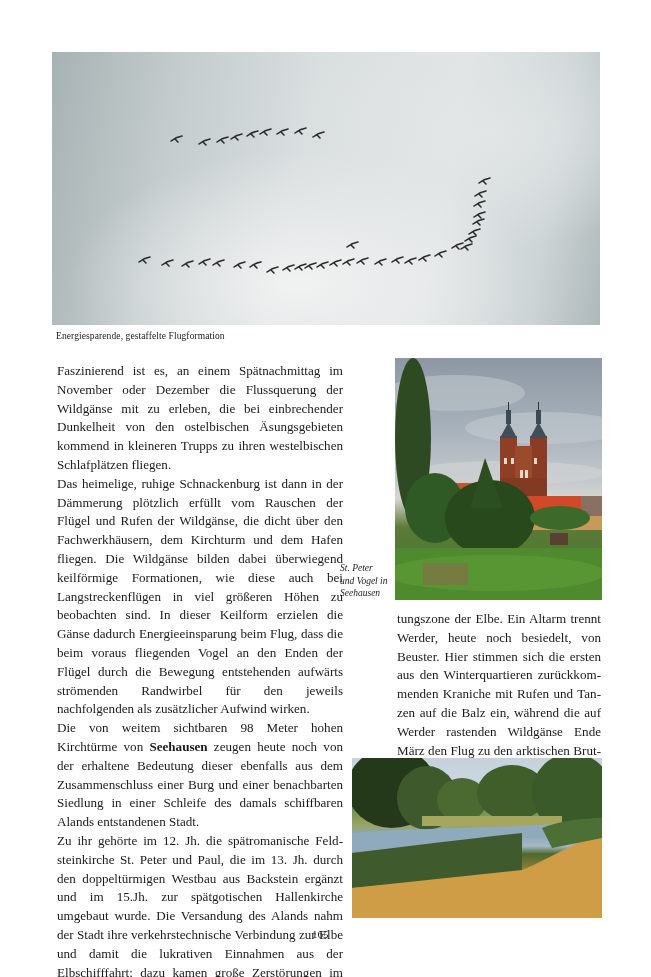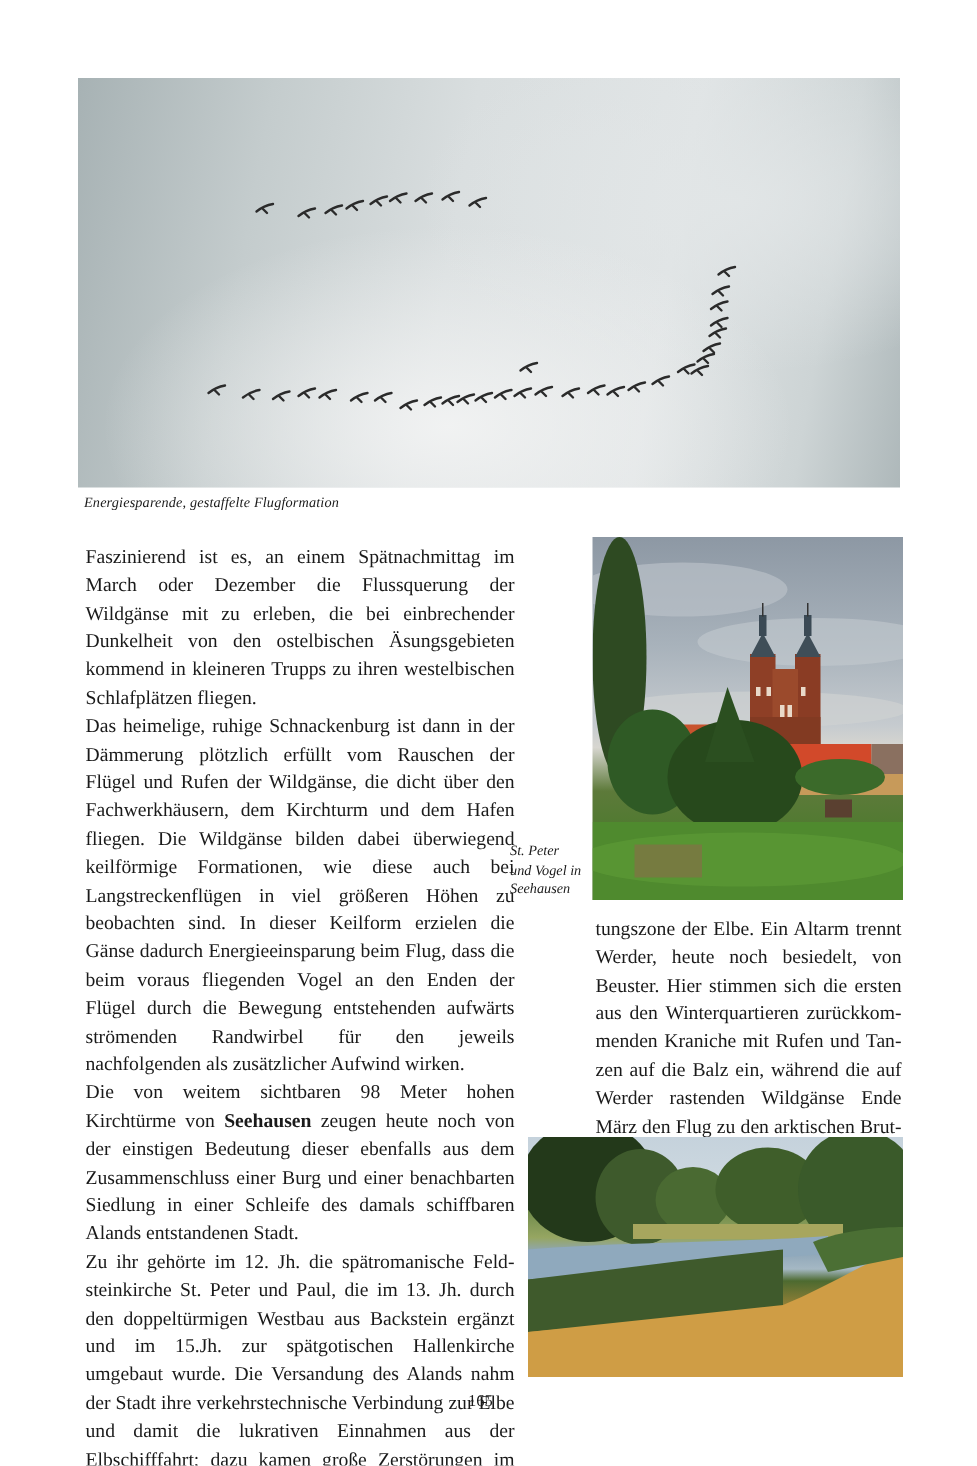--- a/index.html
+++ b/index.html
@@ -8,21 +8,21 @@
 
   
   #photo-geese { position: absolute; left: 52px; top: 52px; width: 548px; height: 273px;
     background:
       radial-gradient(ellipse 60% 70% at 45% 85%, rgba(242,243,243,0.95) 0%, rgba(242,243,243,0) 70%),
       radial-gradient(ellipse 55% 60% at 80% 30%, rgba(226,230,231,0.9) 0%, rgba(226,230,231,0) 70%),
       linear-gradient(100deg, #a7b2b4 0%, #c4cccd 22%, #d9dedf 45%, #e0e4e5 70%, #cdd4d5 88%, #aeb8ba 100%);
     overflow: hidden; }
   #photo-geese svg { position: absolute; left: 0; top: 0; width: 100%; height: 100%; }
 
-  #caption-geese { position: absolute; left: 56px; top: 331px; font-size: 9.5px; font-style: italic;
+  #caption-geese { position: absolute; left: 56px; top: 331px; font-size: 9.5px; 
     letter-spacing: 0.1px; }
 
   
   #col-left { position: absolute; left: 57px; top: 362px; width: 286px; }
   #col-right { position: absolute; left: 397px; top: 610px; width: 204px; }
   .para { margin: 0; font-size: 13.1px; line-height: 18.8px; text-align: justify;
           hyphens: manual; }
   .para b { font-weight: bold; }
 
   
@@ -85,23 +85,23 @@
         <path d="M417,182 Q422,178 428,177 M421,180 L424,183"></path>
         <path d="M409,197 Q414,193 420,192 M413,195 L416,198"></path>
         <path d="M295,195 Q300,191 306,190 M299,193 L302,196"></path>
       </g>
   </svg>
 </div>
 
 <div id="caption-geese">Energiesparende, gestaffelte Flugformation</div>
 
 <div id="col-left">
-  <p class="para">Faszinierend ist es, an einem Spätnachmittag im March oder Dezember die Flussquerung der Wildgänse mit zu erleben, die bei einbrechender Dunkelheit von den ostelbischen Äsungsgebieten kommend in kleineren Trupps zu ihren westelbi­schen Schlafplätzen fliegen.</p>
+  <p class="para">Faszinierend ist es, an einem Spätnachmittag im November oder Dezember die Flussquerung der Wildgänse mit zu erleben, die bei einbrechender Dunkelheit von den ostelbischen Äsungsgebieten kommend in kleineren Trupps zu ihren westelbi­schen Schlafplätzen fliegen.</p>
   <p class="para">Das heimelige, ruhige Schnackenburg ist dann in der Dämmerung plötzlich erfüllt vom Rauschen der Flügel und Rufen der Wildgänse, die dicht über den Fachwerkhäusern, dem Kirchturm und dem Hafen fliegen. Die Wildgänse bilden dabei überwiegend keilförmige Formationen, wie diese auch bei Langstreckenflügen in viel größeren Hö­hen zu beobachten sind. In dieser Keilform erzie­len die Gänse dadurch Energieeinsparung beim Flug, dass die beim voraus fliegenden Vogel an den Enden der Flügel durch die Bewegung entste­henden aufwärts strömenden Randwirbel für den jeweils nachfolgenden als zusätzlicher Aufwind wirken.</p>
-  <p class="para"><span>Die von weitem sichtbaren 98 Meter hohen Kirchtürme von </span><b>Seehausen</b><span> zeugen heute noch von der einstigen Bedeutung dieser ebenfalls aus dem Zusammenschluss einer Burg und einer be­nachbarten Siedlung in einer Schleife des damals schiffbaren Alands entstandenen Stadt.</span></p>
+  <p class="para"><span>Die von weitem sichtbaren 98 Meter hohen Kirchtürme von </span><b>Seehausen</b><span> zeugen heute noch von der erhaltene Bedeutung dieser ebenfalls aus dem Zusammenschluss einer Burg und einer be­nachbarten Siedlung in einer Schleife des damals schiffbaren Alands entstandenen Stadt.</span></p>
   <p class="para">Zu ihr gehörte im 12. Jh. die spätromanische Feld­steinkirche St. Peter und Paul, die im 13. Jh. durch den doppeltürmigen Westbau aus Backstein er­gänzt und im 15.Jh. zur spätgotischen Hallenkir­che umgebaut wurde. Die Versandung des Alands nahm der Stadt ihre verkehrstechnische Verbin­dung zur Elbe und damit die lukrativen Einnah­men aus der Elbschifffahrt; dazu kamen große Zerstörungen im Verlauf des 30jährigen Krieges. Durch das einzige erhaltene Beuster Tor führt der Weg zur Beuster Stiftskirche und auf den Schwemmsandrücken Werder in der Überflu-</p>
 </div>
 
 <div id="photo-church" role="img" aria-label="Doppeltürmige Backsteinkirche St. Peter und Paul hinter Bäumen und Wiese">
   <svg viewBox="0 0 207 242" preserveAspectRatio="none">
 
     <ellipse cx="60" cy="35" rx="70" ry="18" fill="#b9c1c8" opacity="0.7"></ellipse>
     <ellipse cx="150" cy="70" rx="80" ry="16" fill="#c3c9ce" opacity="0.6"></ellipse>
     <ellipse cx="110" cy="115" rx="100" ry="12" fill="#cfd2d2" opacity="0.7"></ellipse>
 

